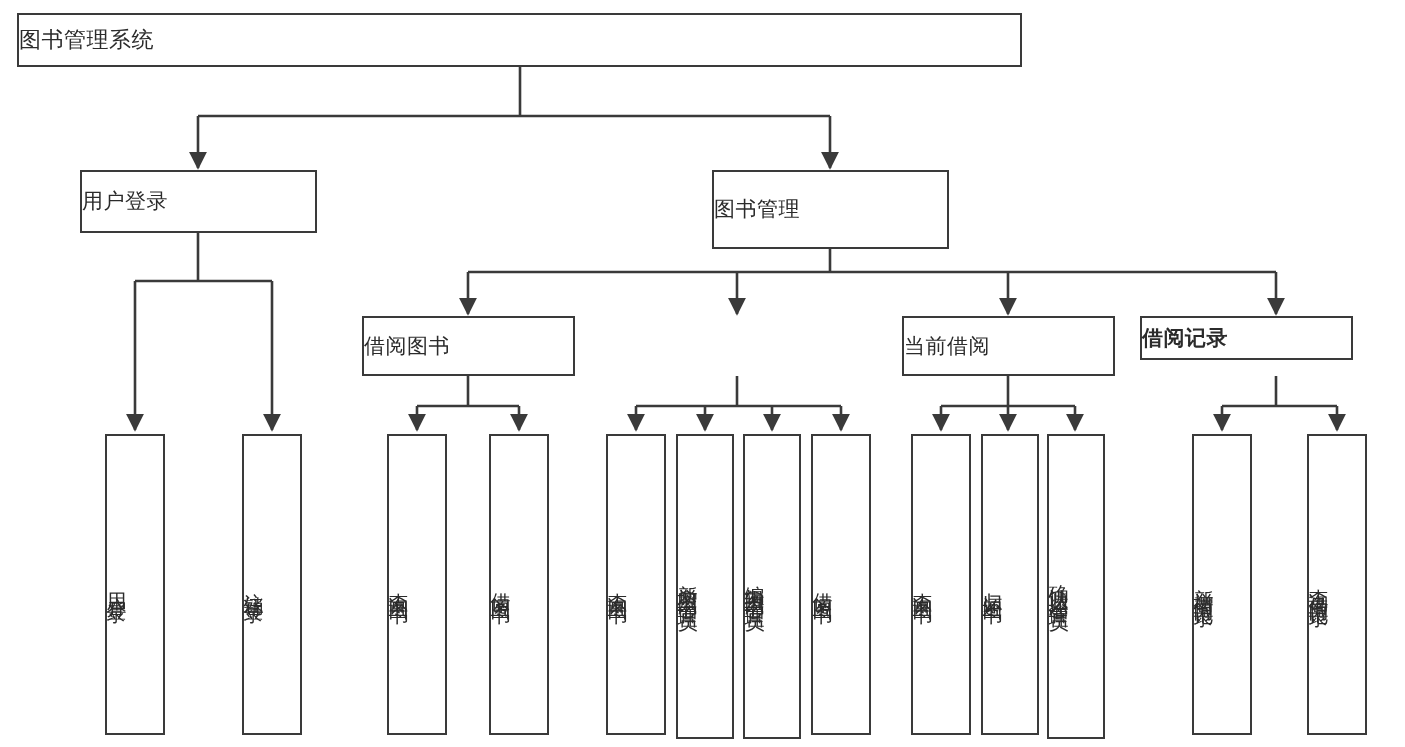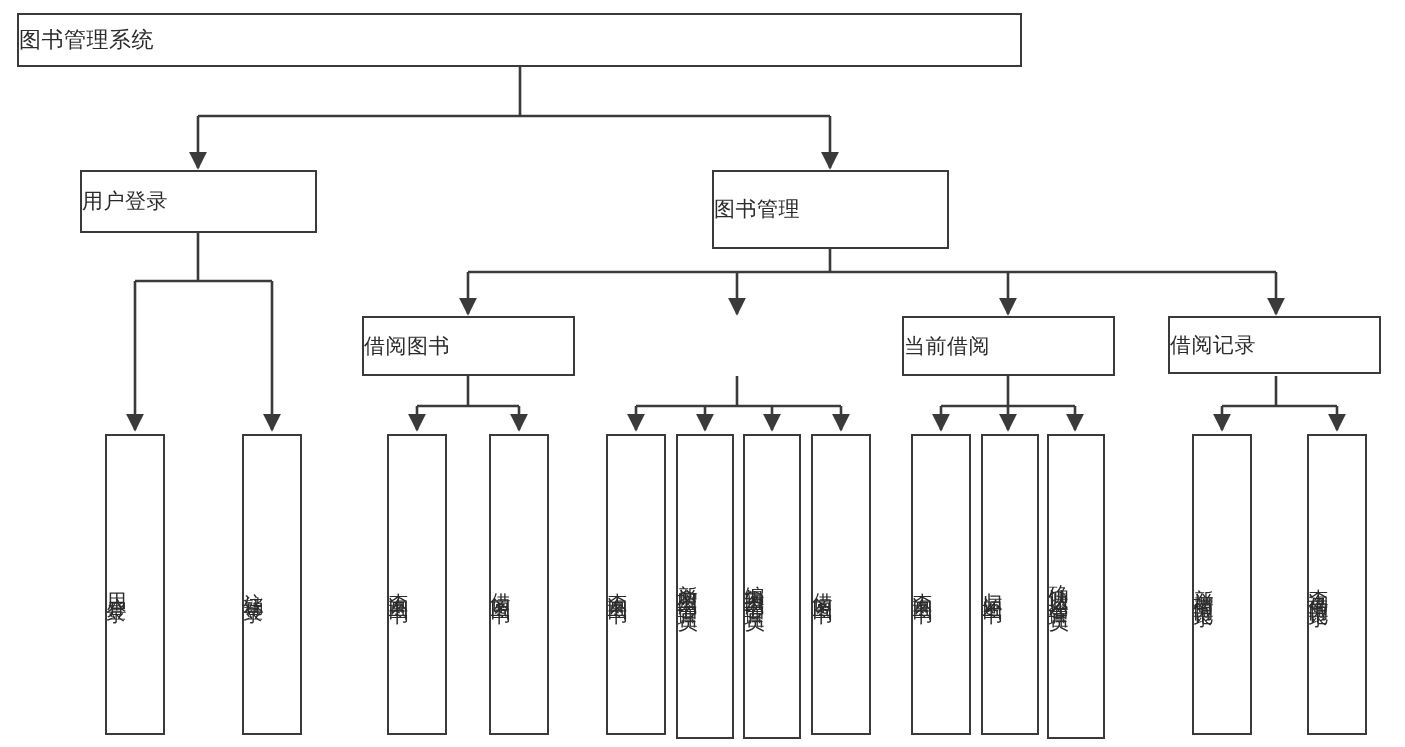--- a/index.html
+++ b/index.html
@@ -137,21 +137,21 @@
 
   <div class="node horiz" style="left:362px; top:316px; width:213px; height:60px;">
     <span class="lbl">借阅图书</span>
   </div>
 
 
   <div class="node horiz" style="left:902px; top:316px; width:213px; height:60px;">
     <span class="lbl">当前借阅</span>
   </div>
 
-  <div class="node horiz" style="left:1168px; top:316px; width:213px; height:58px;">
+  <div class="node horiz" style="left:1140px; top:316px; width:213px; height:44px;font-weight:bold;">
     <span class="lbl">借阅记录</span>
   </div>
 
   <div class="node vert" style="left:105px; top:434px; width:60px; height:301px;">
     <span class="lbl">用户登录</span>
   </div>
 
   <div class="node vert" style="left:242px; top:434px; width:60px; height:301px;">
     <span class="lbl">注销登录</span>
   </div>

